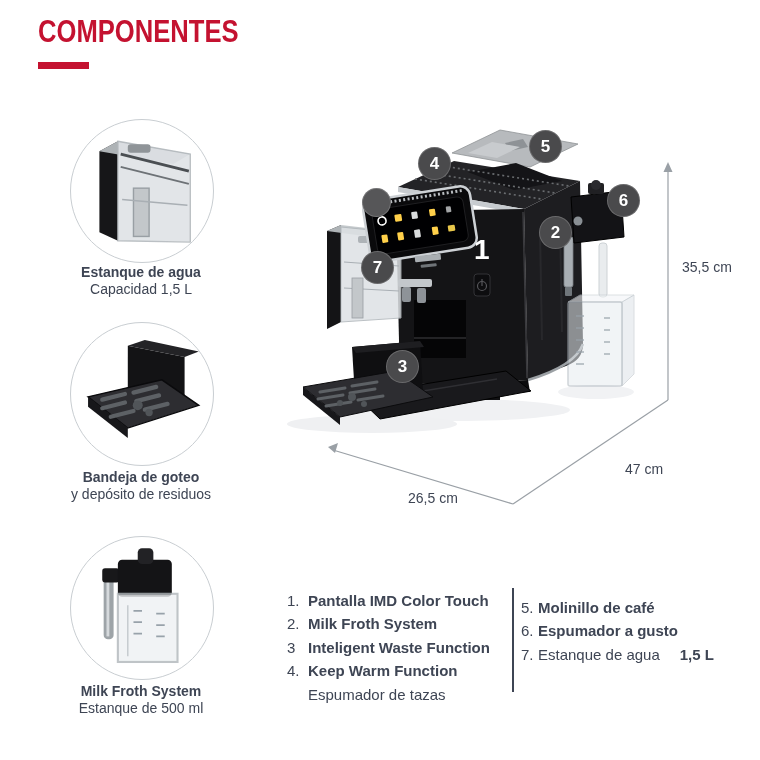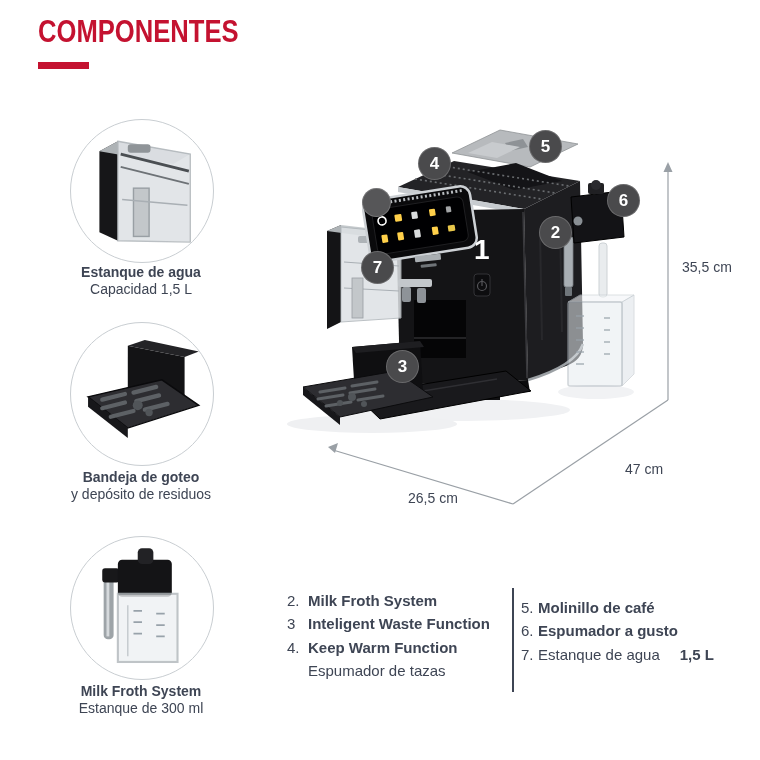--- a/index.html
+++ b/index.html
@@ -97,21 +97,21 @@
         <line x1="44" y1="60" x2="50" y2="60"></line>
       <line x1="44" y1="68" x2="50" y2="68"></line>
         <line x1="60" y1="54" x2="66" y2="54"></line>
       <line x1="60" y1="62" x2="66" y2="62"></line>
         <line x1="60" y1="70" x2="66" y2="70"></line>
     </g>
   </svg>
 </div>
 <div class="abs card-caption" style="left:26px;top:683px;">
   <div class="cap-b">Milk Froth System</div>
-  <div>Estanque de 300 ml</div>
+  <div>Estanque de 500 ml</div>
 </div>
 
 <svg id="machine-svg" class="abs" viewBox="0 0 760 760">
 
   <ellipse cx="455" cy="410" rx="115" ry="11" fill="#f0f1f3"></ellipse>
   <ellipse cx="372" cy="424" rx="85" ry="9" fill="#eff0f2"></ellipse>
   <ellipse cx="596" cy="392" rx="38" ry="7" fill="#f1f2f4"></ellipse>
 
   <g stroke="#9aa0a6" stroke-width="1.2" fill="none">
     <line x1="668" y1="170" x2="668" y2="400"></line>
@@ -251,20 +251,21 @@
 <div class="abs badge" style="left:539px;top:216px;">2</div>
 <div class="abs badge" style="left:361px;top:251px;">7</div>
 <div class="abs badge" style="left:386px;top:350px;">3</div>
 <div class="abs front-numeral" style="left:474px;top:236px;">1</div>
 
 <div class="abs dim-label" style="left:682px;top:259px;">35,5 cm</div>
 <div class="abs dim-label" style="left:586px;top:461px;margin-left:39px;">47 cm</div>
 <div class="abs dim-label" style="left:383px;top:490px;margin-left:25px;">26,5 cm</div>
 
 <div class="abs legend-col" style="left:287px;top:589px;">
+  <div class="lrow"><span class="lnum">1.</span><span class="llabel">Pantalla IMD Color Touch</span></div>
   <div class="lrow"><span class="lnum">2.</span><span class="llabel">Milk Froth System</span></div>
   <div class="lrow"><span class="lnum">3</span><span class="llabel">Inteligent Waste Function</span></div>
   <div class="lrow"><span class="lnum">4.</span><span class="llabel">Keep Warm Function</span></div>
   <div class="lrow"><span class="lnum"></span><span class="lreg">Espumador de tazas</span></div>
 </div>
 
 <div class="abs legend-divider" style="left:512px;top:588px;"></div>
 
 <div class="abs legend-col" style="left:521px;top:596px;">
   <div class="lrow"><span class="lnum-r">5.</span><span class="llabel">Molinillo de café</span></div>

